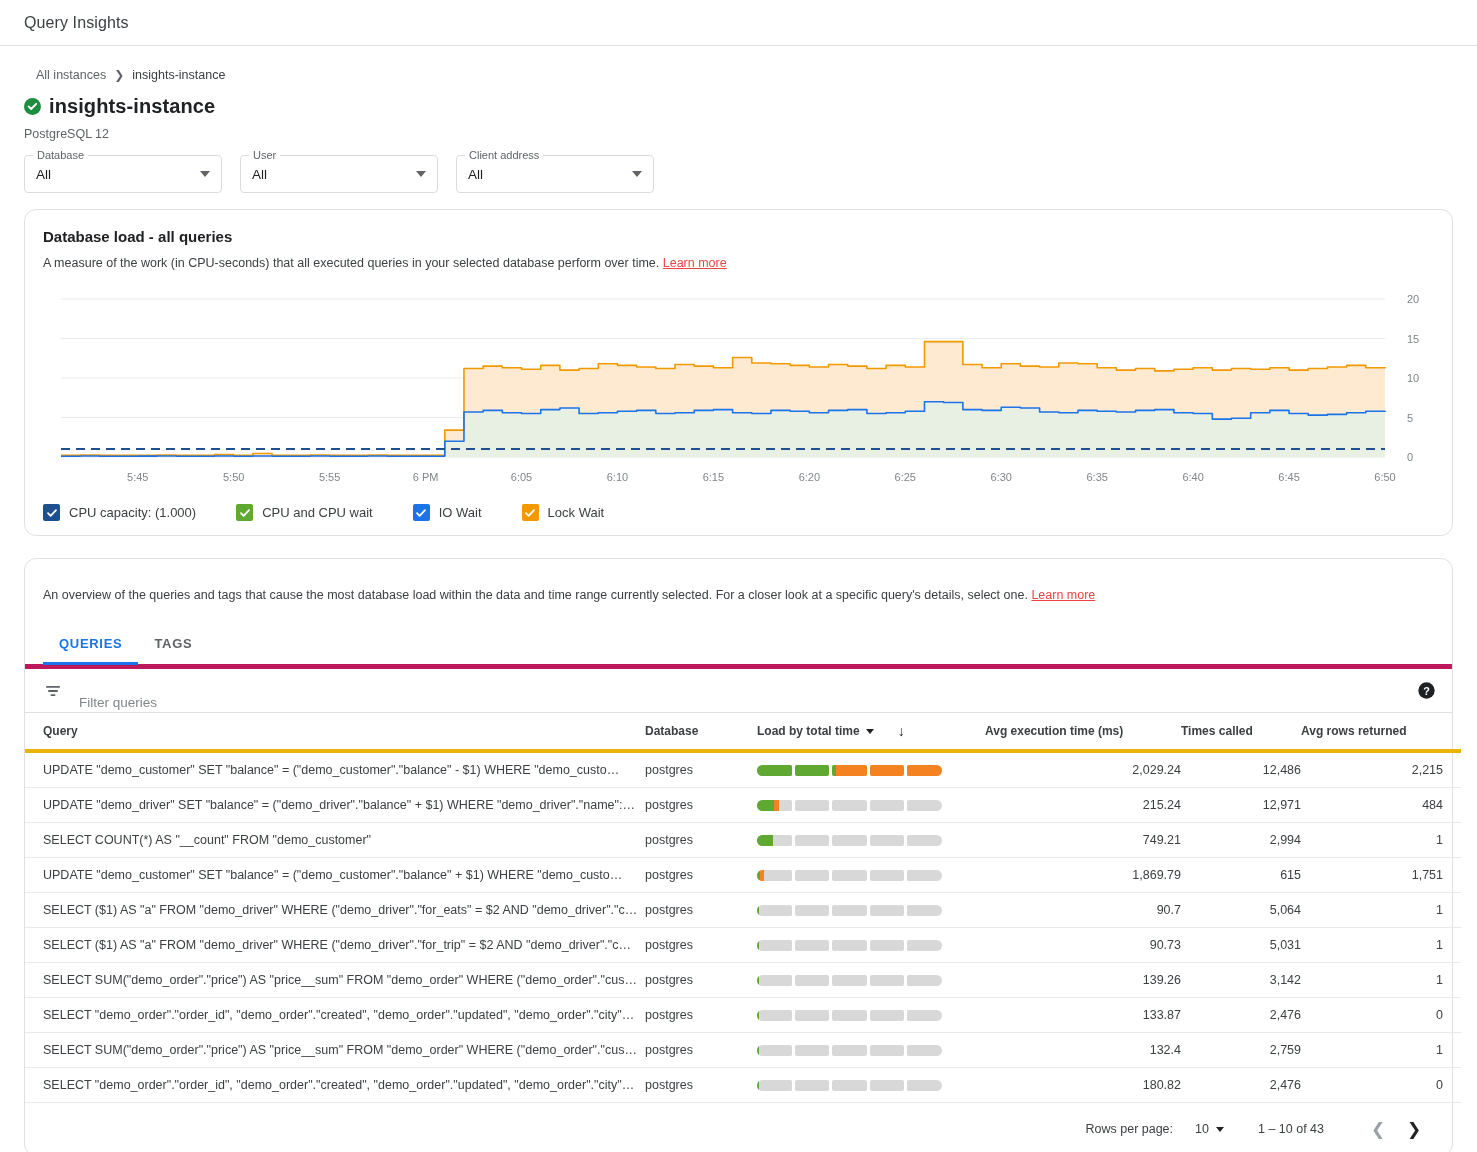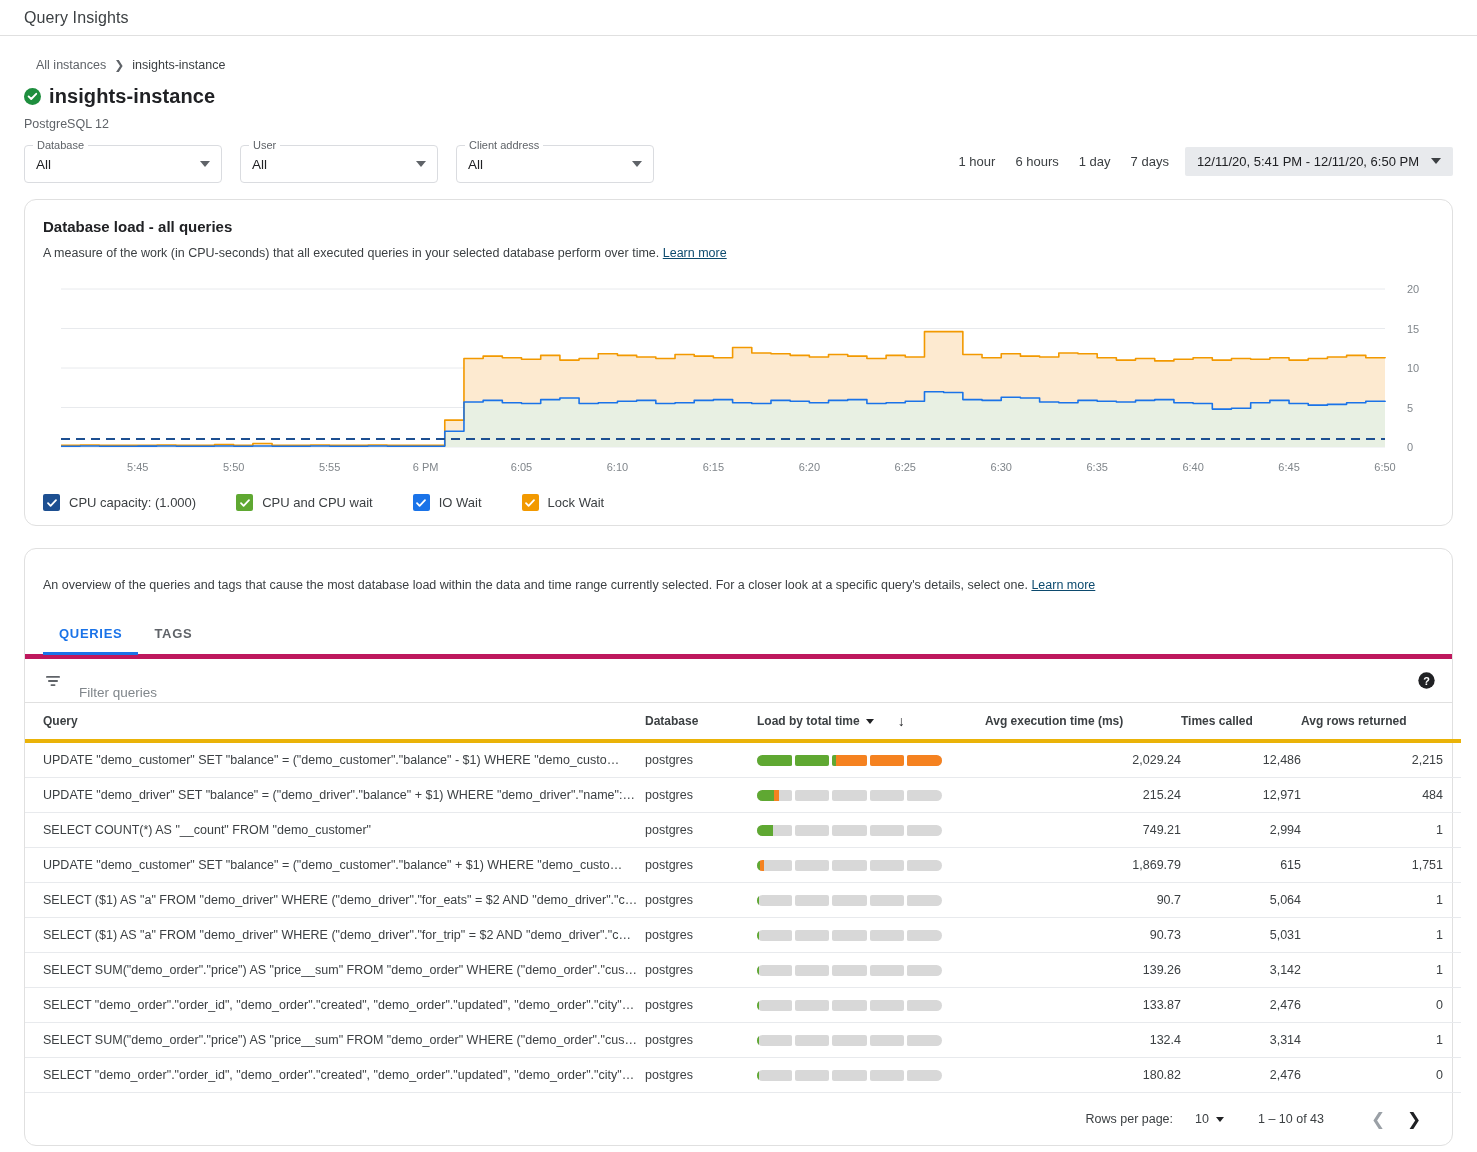--- a/index.html
+++ b/index.html
@@ -8,21 +8,21 @@
     width: 1477px;
     background: #fff;
     font-family: "Liberation Sans", sans-serif;
     color: #3c4043;
     -webkit-font-smoothing: antialiased;
   }
   .app { width: 1477px; min-height: 1152px; background: #fff; position: relative; }
 
   
   .topbar {
-    height: 36px;
+    height: 46px;
     border-bottom: 1px solid #e0e0e0;
     display: flex; align-items: center;
     padding: 12px 24px;
   }
   .topbar-title { font-size: 16px; color: #3c4043; letter-spacing: .1px; }
 
   
   .pagehead { padding: 20px 24px 0 24px; }
   .breadcrumb { display: flex; align-items: center; gap: 8px; font-size: 12.5px; height: 18px;}
   .breadcrumb .crumb-link { color: #5f6368; text-decoration: none; margin-left: 12px; }
@@ -96,21 +96,21 @@
     border-radius: 12px;
     background: #fff;
   }
   .card.chart-card { margin-top: 16px; padding: 18px 18px 10px 18px; }
   .card.table-card { margin-top: 22px; padding: 18px 0 0 0; }
 
   .card-title { font-size: 15px; font-weight: bold; color: #202124; padding-left: 0; }
   .card.table-card .card-title,
   .card.table-card .card-desc { padding-left: 18px; }
   .card-desc { font-size: 12.5px; color: #3c4043; margin-top: 10px; line-height: 16px; }
-  .learn-more { color: #0c4a6e; text-decoration: underline; }
+  .learn-more { color: #ef4444; text-decoration: underline; }
 
   
   .chart-wrap { position: relative; margin-top: 14px; height: 205px; }
   .chart-svg { display: block; }
 
   .legend { display: flex; align-items: center; gap: 0; margin-top: 14px; padding-bottom: 4px; }
   .legend-item { display: flex; align-items: center; gap: 9px; margin-right: 40px; }
   .lg-box {
     width: 17px; height: 17px; border-radius: 2px;
     display: inline-flex; align-items: center; justify-content: center;
@@ -241,30 +241,20 @@
         <span class="sel-value">All</span>
         <span class="caret"></span>
       </div>
       <div class="sel-field">
         <span class="sel-label">Client address</span>
         <span class="sel-value">All</span>
         <span class="caret"></span>
       </div>
     </div>
 
-    <div class="timerange">
-      <div class="tr-opt">1 hour</div>
-      <div class="tr-opt">6 hours</div>
-      <div class="tr-opt">1 day</div>
-      <div class="tr-opt">7 days</div>
-      <div class="tr-picker">
-        <span>12/11/20, 5:41 PM - 12/11/20, 6:50 PM</span>
-        <span class="caret2"></span>
-      </div>
-    </div>
   </div>
 
   <div class="card chart-card">
     <div class="card-title">Database load - all queries</div>
     <div class="card-desc">
       <span>A measure of the work (in CPU-seconds) that all executed queries in your selected database perform over time.</span>
       <a class="learn-more" href="#">Learn more</a>
     </div>
 
     <div class="chart-wrap">
@@ -564,21 +554,21 @@
                 <div class="seg">
                   <div class="fill" style="background: rgb(95, 168, 50); left: 0%; width: 4.5%;"></div>
                 </div>
                 <div class="seg"></div>
                 <div class="seg"></div>
                 <div class="seg"></div>
                 <div class="seg"></div>
               </div>
             </td>
             <td class="col-avg">132.4</td>
-            <td class="col-times">3,314</td>
+            <td class="col-times">2,759</td>
             <td class="col-rows">1</td>
           </tr>
           <tr>
             <td class="col-query">
               <span class="qtext">SELECT "demo_order"."order_id", "demo_order"."created", "demo_order"."updated", "demo_order"."city"…</span>
             </td>
             <td class="col-db">postgres</td>
             <td class="col-load">
               <div class="loadbar">
                 <div class="seg">

